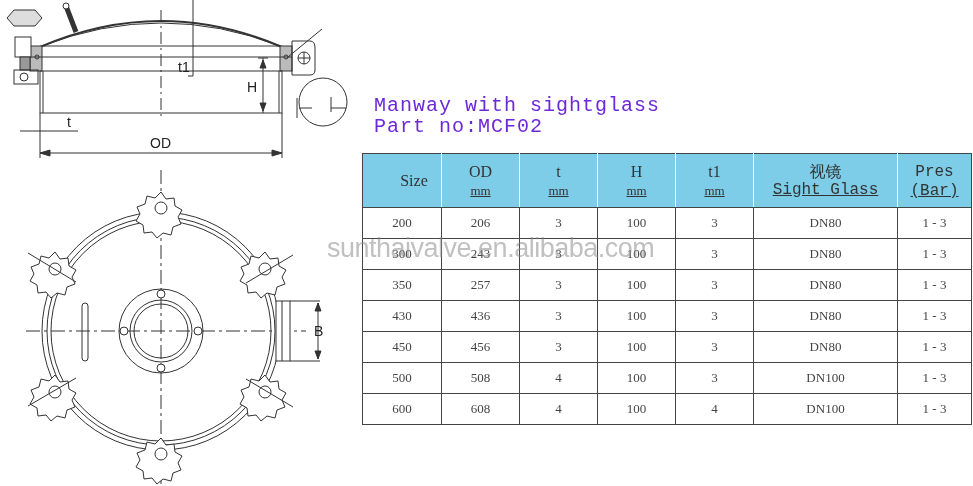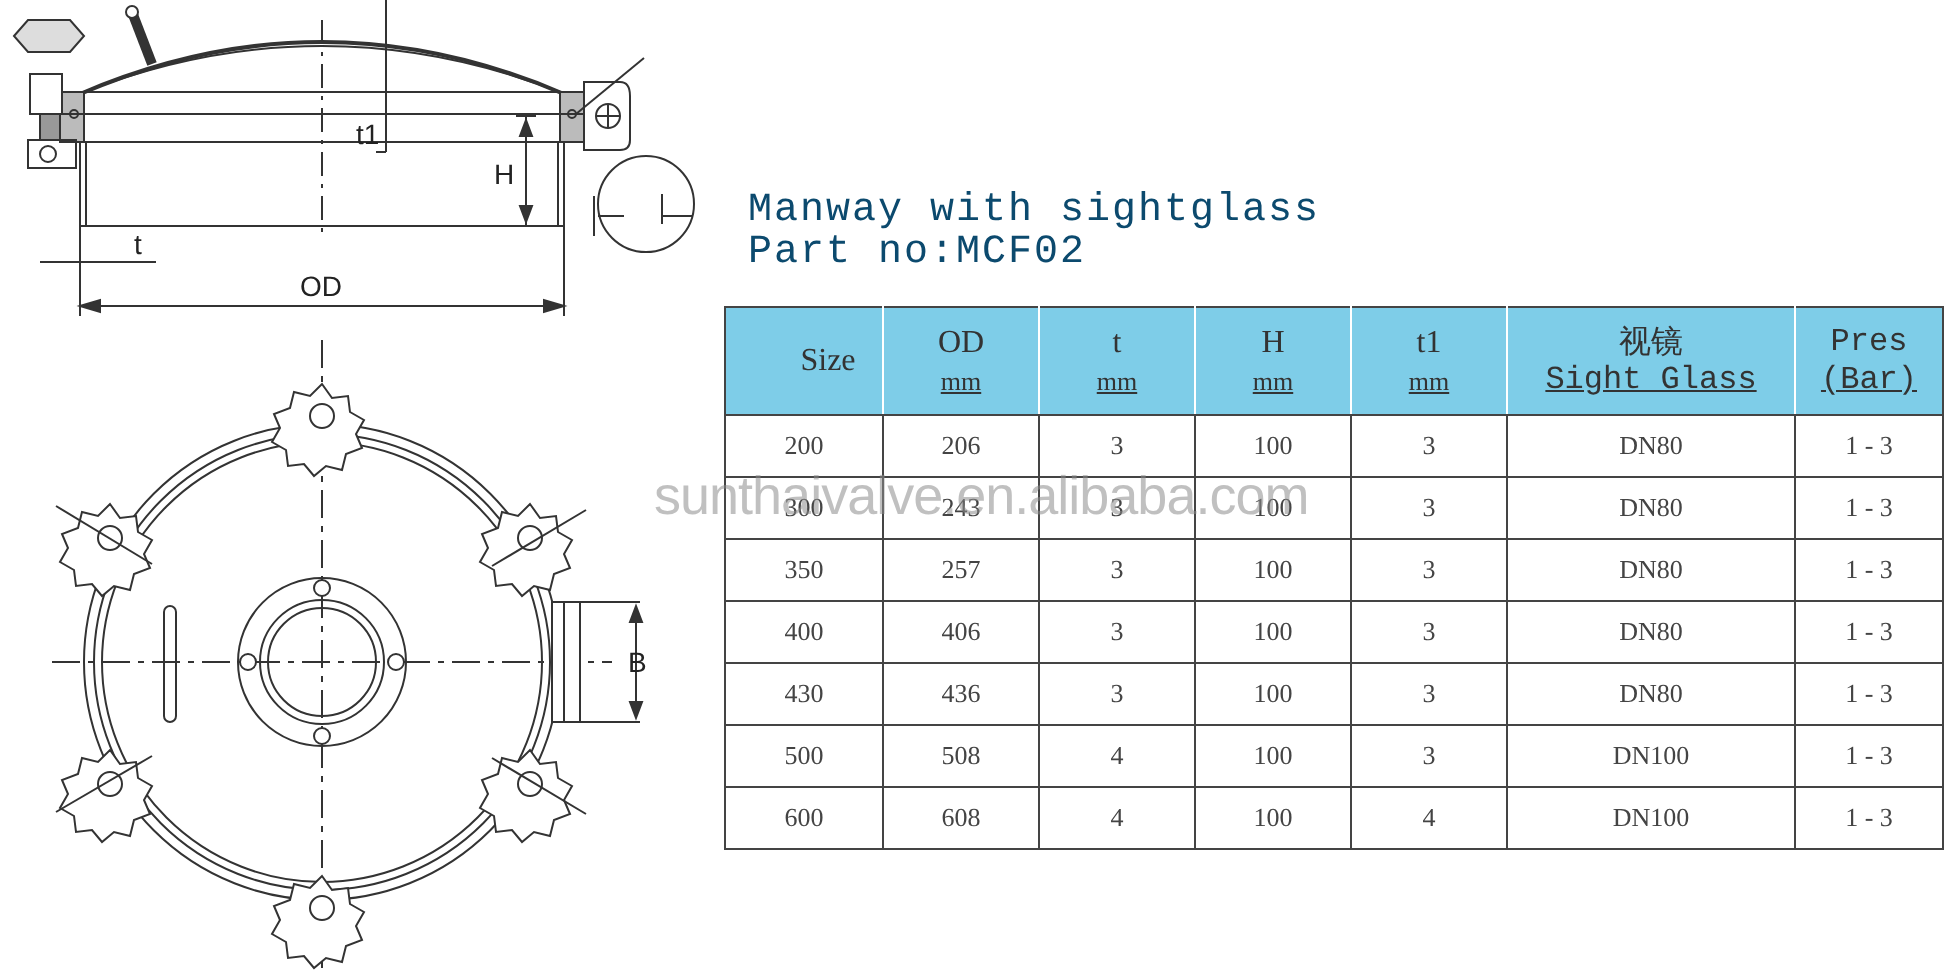--- a/index.html
+++ b/index.html
@@ -1,18 +1,18 @@
 <!DOCTYPE html>
 <html><head>
 <meta charset="utf-8">
 <style>
   html,body{margin:0;padding:0;background:#fff;}
   body{width:973px;height:486px;position:relative;overflow:hidden;font-family:"DejaVu Serif",serif;color:#333;}
   .drawing{position:absolute;left:0;top:0;width:350px;height:486px;}
-  .title{position:absolute;left:374px;top:95px;font-family:"Liberation Mono","DejaVu Sans Mono",monospace;font-size:20px;line-height:21px;color:#0c4a6e;letter-spacing:1px;}
+  .title{position:absolute;left:374px;top:95px;font-family:"Liberation Mono","DejaVu Sans Mono",monospace;font-size:20px;line-height:21px;color:#6d28d9;letter-spacing:1px;}
   .title div{white-space:nowrap;}
   table.spec{position:absolute;left:362px;top:153px;width:609px;border-collapse:collapse;table-layout:fixed;font-family:"Liberation Serif","DejaVu Serif",serif;}
   table.spec th{background:#7ecde8;color:#333;font-weight:normal;height:53px;border:1px solid #444;border-left:1px solid #fff;border-right:1px solid #fff;font-size:16px;line-height:19px;text-align:center;vertical-align:middle;padding:0;}
   table.spec th:first-child{border-left:1px solid #444;padding-left:24px;}
   table.spec th:last-child{border-right:1px solid #444;}
   table.spec th .unit{font-size:13px;display:block;text-decoration:underline;}
   table.spec th .mono{font-family:"Liberation Mono","DejaVu Sans Mono",monospace;font-size:16px;}
   table.spec td{border:1px solid #444;height:28px;text-align:center;font-size:13px;color:#444;padding:1px;}
   .watermark{position:absolute;left:327px;top:233px;font-family:"Liberation Sans",sans-serif;font-size:27px;color:rgba(140,140,140,0.55);letter-spacing:-0.5px;pointer-events:none;white-space:nowrap;}
   .dimlabel{font-family:"Liberation Sans",sans-serif;font-size:14px;fill:#222;}
@@ -173,31 +173,31 @@
     <tr>
       <td>350</td>
         <td>257</td>
         <td>3</td>
         <td>100</td>
         <td>3</td>
         <td>DN80</td>
         <td>1 - 3</td>
     </tr>
     <tr>
-      <td>400</td>
-        <td>406</td>
-        <td>3</td>
-        <td>100</td>
-        <td>3</td>
-        <td>DN80</td>
-        <td>1 - 3</td>
-    </tr>
-    <tr>
       <td>430</td>
         <td>436</td>
+        <td>3</td>
+        <td>100</td>
+        <td>3</td>
+        <td>DN80</td>
+        <td>1 - 3</td>
+    </tr>
+    <tr>
+      <td>450</td>
+        <td>456</td>
         <td>3</td>
         <td>100</td>
         <td>3</td>
         <td>DN80</td>
         <td>1 - 3</td>
     </tr>
     <tr>
       <td>500</td>
         <td>508</td>
         <td>4</td>

